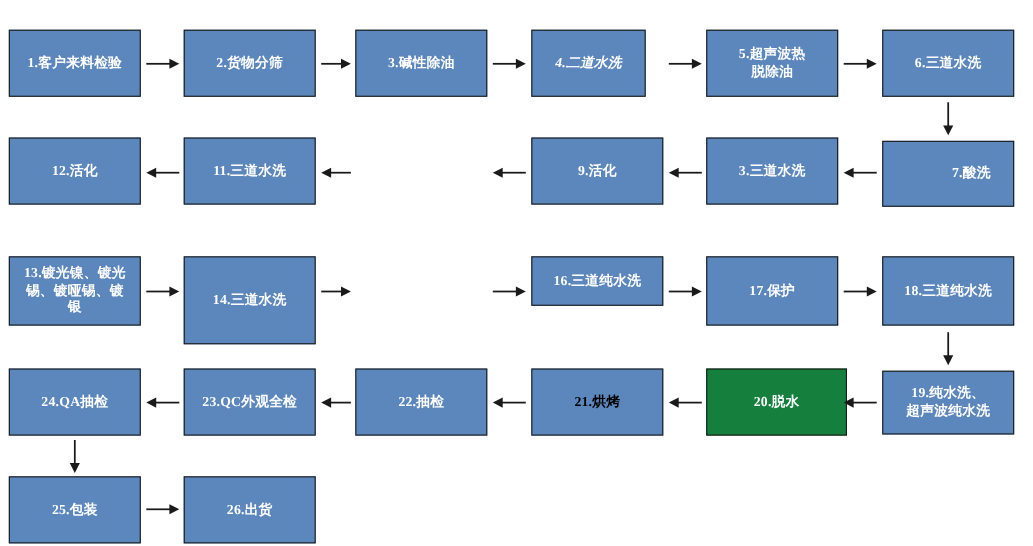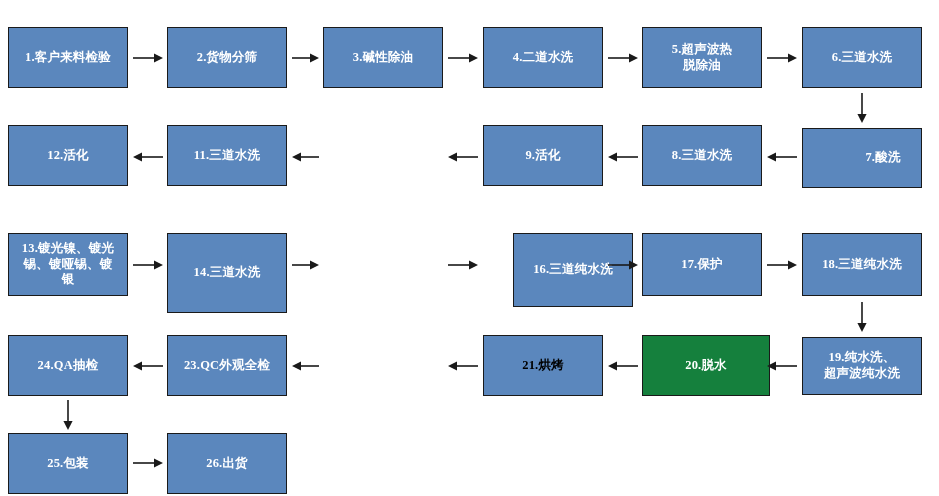--- a/index.html
+++ b/index.html
@@ -46,40 +46,41 @@
     overflow: visible;
   }
 </style>
 </head>
 <body>
 
 <div id="flowchart">
     <div class="node" style="left: 8px; top: 27px; width: 120px; height: 61px; background: rgb(91, 135, 189); border-color: rgb(26, 26, 26); color: rgb(255, 255, 255);">1.客户来料检验</div>
     <div class="node" style="left: 167px; top: 27px; width: 120px; height: 61px; background: rgb(91, 135, 189); border-color: rgb(26, 26, 26); color: rgb(255, 255, 255);">2.货物分筛</div>
     <div class="node" style="left: 323px; top: 27px; width: 120px; height: 61px; background: rgb(91, 135, 189); border-color: rgb(26, 26, 26); color: rgb(255, 255, 255);">3.碱性除油</div>
-    <div class="node" style="left: 483px; top: 27px; width: 120px; height: 61px; background: rgb(91, 135, 189); border-color: rgb(26, 26, 26); color: rgb(255, 255, 255);">4.二道水洗</div>
+    <div class="node" style="left: 483px; top: 27px; width: 104px; height: 61px; background: rgb(91, 135, 189); border-color: rgb(26, 26, 26); color: rgb(255, 255, 255); font-style: italic;">4.二道水洗</div>
     <div class="node" style="left: 642px; top: 27px; width: 120px; height: 61px; background: rgb(91, 135, 189); border-color: rgb(26, 26, 26); color: rgb(255, 255, 255);">5.超声波热
 脱除油</div>
     <div class="node" style="left: 802px; top: 27px; width: 120px; height: 61px; background: rgb(91, 135, 189); border-color: rgb(26, 26, 26); color: rgb(255, 255, 255);">6.三道水洗</div>
     <div class="node" style="left: 802px; top: 128px; width: 120px; height: 60px; background: rgb(91, 135, 189); border-color: rgb(26, 26, 26); color: rgb(255, 255, 255); padding-left: 47px;">7.酸洗</div>
-    <div class="node" style="left: 642px; top: 125px; width: 120px; height: 61px; background: rgb(91, 135, 189); border-color: rgb(26, 26, 26); color: rgb(255, 255, 255);">8.三道水洗</div>
+    <div class="node" style="left: 642px; top: 125px; width: 120px; height: 61px; background: rgb(91, 135, 189); border-color: rgb(26, 26, 26); color: rgb(255, 255, 255);">3.三道水洗</div>
     <div class="node" style="left: 483px; top: 125px; width: 120px; height: 61px; background: rgb(91, 135, 189); border-color: rgb(26, 26, 26); color: rgb(255, 255, 255);">9.活化</div>
     <div class="node" style="left: 167px; top: 125px; width: 120px; height: 61px; background: rgb(91, 135, 189); border-color: rgb(26, 26, 26); color: rgb(255, 255, 255);">11.三道水洗</div>
     <div class="node" style="left: 8px; top: 125px; width: 120px; height: 61px; background: rgb(91, 135, 189); border-color: rgb(26, 26, 26); color: rgb(255, 255, 255);">12.活化</div>
     <div class="node" style="left: 8px; top: 233px; width: 120px; height: 63px; background: rgb(91, 135, 189); border-color: rgb(26, 26, 26); color: rgb(255, 255, 255);">13.镀光镍、镀光
 锡、镀哑锡、镀
 银</div>
     <div class="node" style="left: 167px; top: 233px; width: 120px; height: 80px; background: rgb(91, 135, 189); border-color: rgb(26, 26, 26); color: rgb(255, 255, 255);">14.三道水洗</div>
-    <div class="node" style="left: 483px; top: 233px; width: 120px; height: 74px; background: rgb(91, 135, 189); border-color: rgb(26, 26, 26); color: rgb(255, 255, 255); margin-left: 30px;">16.三道纯水洗</div>
+    <div class="node" style="left: 483px; top: 233px; width: 120px; height: 45px; background: rgb(91, 135, 189); border-color: rgb(26, 26, 26); color: rgb(255, 255, 255);">16.三道纯水洗</div>
     <div class="node" style="left: 642px; top: 233px; width: 120px; height: 63px; background: rgb(91, 135, 189); border-color: rgb(26, 26, 26); color: rgb(255, 255, 255);">17.保护</div>
     <div class="node" style="left: 802px; top: 233px; width: 120px; height: 63px; background: rgb(91, 135, 189); border-color: rgb(26, 26, 26); color: rgb(255, 255, 255);">18.三道纯水洗</div>
     <div class="node" style="left: 802px; top: 337px; width: 120px; height: 58px; background: rgb(91, 135, 189); border-color: rgb(26, 26, 26); color: rgb(255, 255, 255);">19.纯水洗、
 超声波纯水洗</div>
     <div class="node" style="left: 642px; top: 335px; width: 128px; height: 61px; background: #15803d; border-color: rgb(26, 26, 26); color: rgb(255, 255, 255);">20.脱水</div>
     <div class="node" style="left: 483px; top: 335px; width: 120px; height: 61px; background: rgb(91, 135, 189); border-color: rgb(26, 26, 26); color: #000000;">21.烘烤</div>
+    <div class="node" style="left: 323px; top: 335px; width: 120px; height: 61px; background: rgb(91, 135, 189); border-color: rgb(26, 26, 26); color: rgb(255, 255, 255);">22.抽检</div>
     <div class="node" style="left: 167px; top: 335px; width: 120px; height: 61px; background: rgb(91, 135, 189); border-color: rgb(26, 26, 26); color: rgb(255, 255, 255);">23.QC外观全检</div>
     <div class="node" style="left: 8px; top: 335px; width: 120px; height: 61px; background: rgb(91, 135, 189); border-color: rgb(26, 26, 26); color: rgb(255, 255, 255);">24.QA抽检</div>
     <div class="node" style="left: 8px; top: 433px; width: 120px; height: 61px; background: rgb(91, 135, 189); border-color: rgb(26, 26, 26); color: rgb(255, 255, 255);">25.包装</div>
     <div class="node" style="left: 167px; top: 433px; width: 120px; height: 61px; background: rgb(91, 135, 189); border-color: rgb(26, 26, 26); color: rgb(255, 255, 255);">26.出货</div>
     <div class="arrow" style="left: 133px; top: 50px; width: 30px; height: 16px;">
       <svg width="30" height="16" viewBox="0 0 30 16">
         <line x1="0" y1="8" x2="23" y2="8" stroke="#1A1A1A" stroke-width="1.6"></line>
         <polygon points="21,3.4 30,8 21,12.6" fill="#1A1A1A"></polygon>
       </svg>
     </div>

